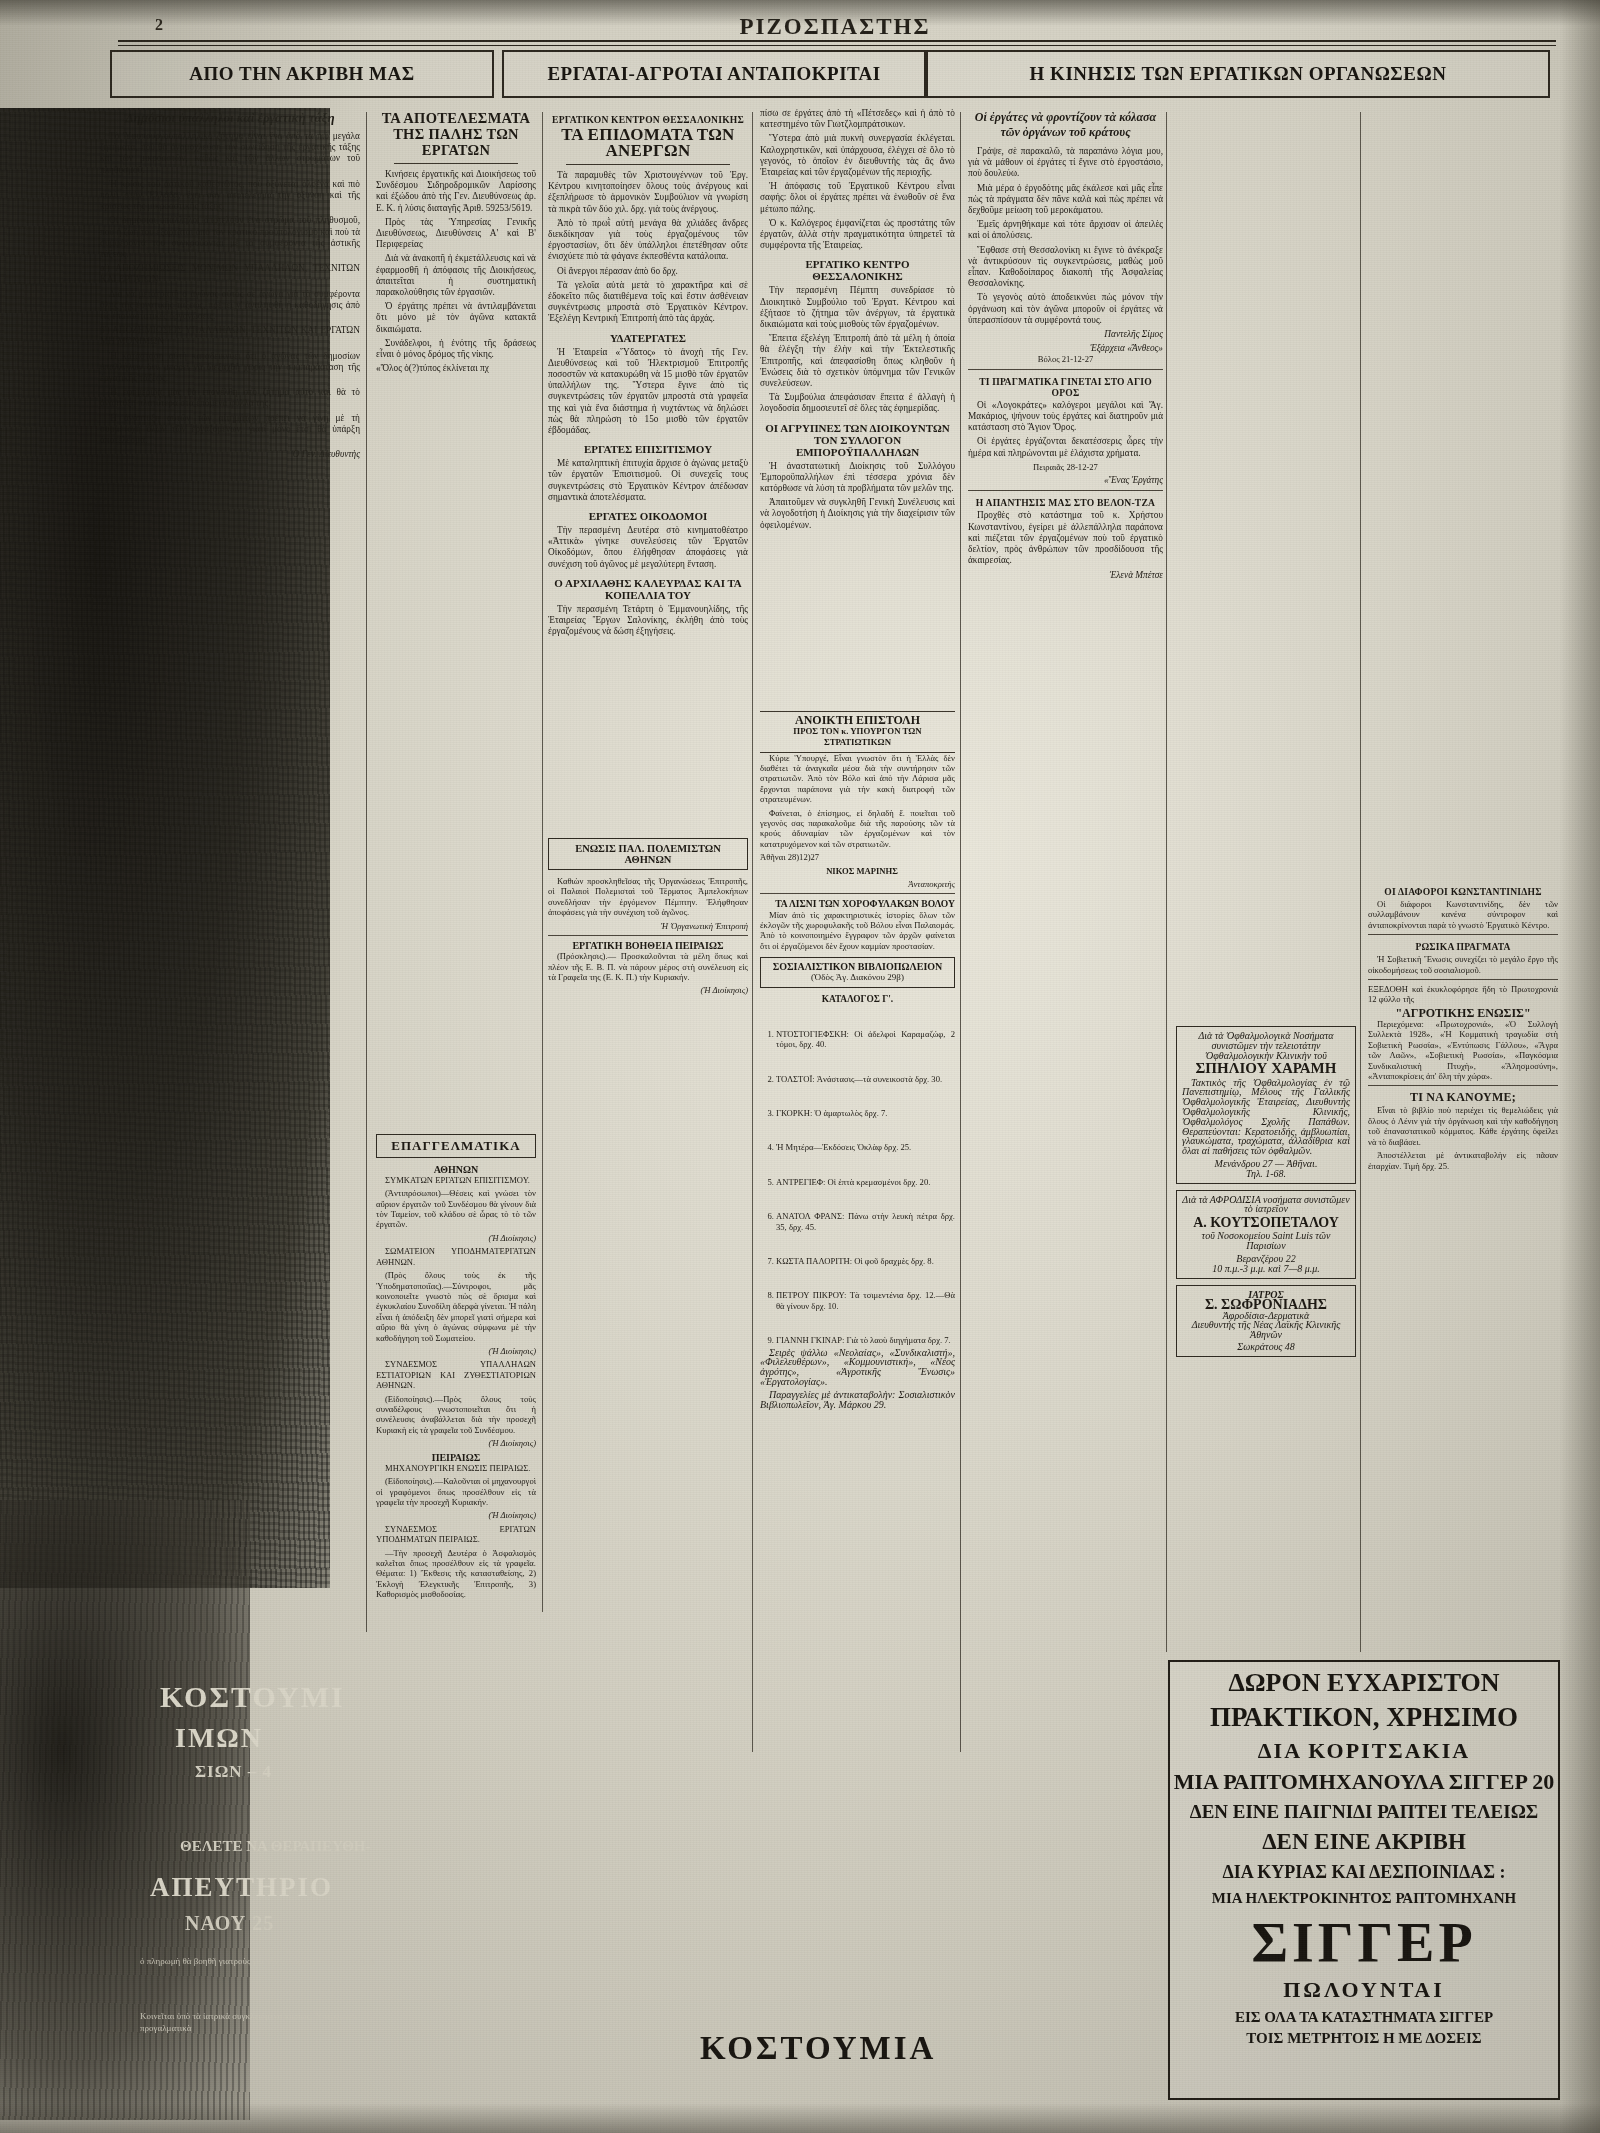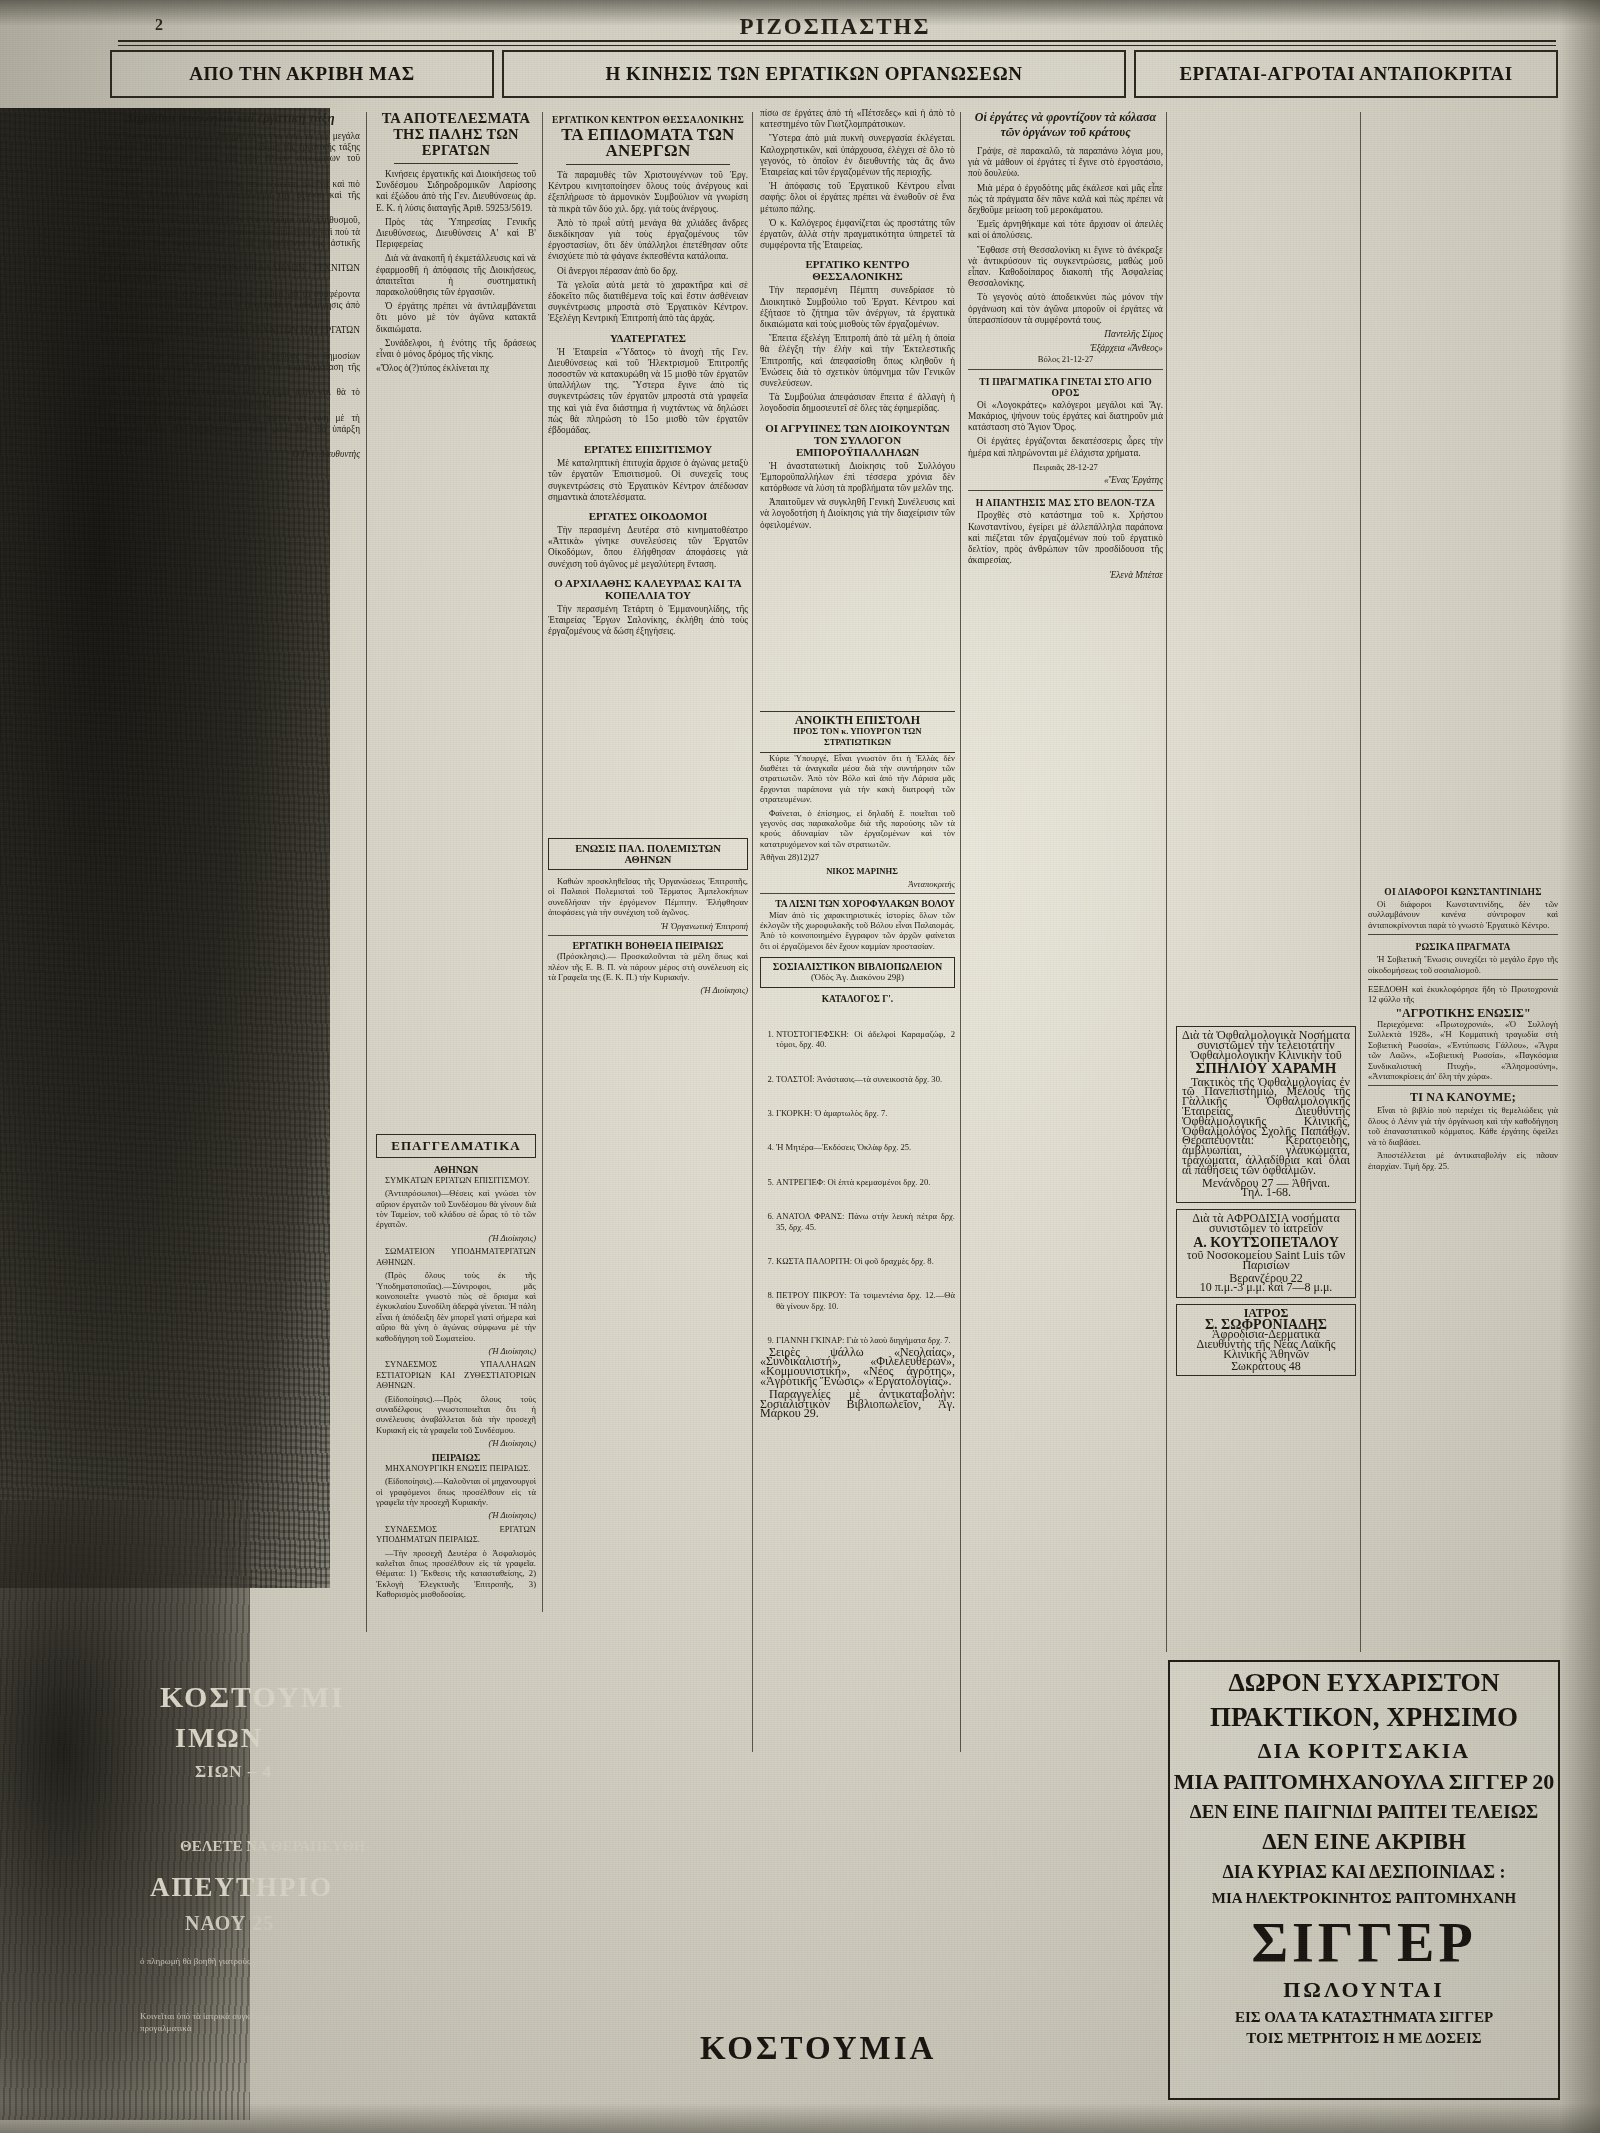--- a/index.html
+++ b/index.html
@@ -243,21 +243,21 @@
   }
   .ad-left6 {
     position: absolute; left: 185px; top: 1912px;
     font-size: 20px; font-weight: bold; color: #cdc9bb; letter-spacing: 1px;
   }
   .small-left {
     position: absolute; left: 140px; top: 1955px; width: 250px;
     font-size: 9px; color: #c6c2b4; line-height: 12px;
   }
   .smalls { font-size: 8.6px; line-height: 10.4px; }
-  .tiny { font-size: 12px; line-height: 9.8px; }
+  .tiny { font-size: 10px; line-height: 9.8px; font-style: italic; }
   .bigcenter { text-align:center; font-weight:bold; }
   ol.catalog { margin: 2px 0 0 0; padding-left: 16px; font-size: 8.6px; line-height: 10.4px; }
   ol.catalog li { margin-bottom: 2px; margin-top: 24px; }
   .kostoumia-bot {
     position: absolute; left: 700px; top: 2030px;
     font-size: 33px; font-weight: bold; letter-spacing: 3px;
   }
 </style>
 </head>
 <body>
@@ -268,25 +268,25 @@
   <div class="pagenum">2</div>
   <div class="masthead">
     <div class="title">ΡΙΖΟΣΠΑΣΤΗΣ</div>
   </div>
   <div class="rule-top"></div>
 
   <div class="banner-row">
     <div class="banner b1">
       <span>ΑΠΟ ΤΗΝ ΑΚΡΙΒΗ ΜΑΣ</span>
     </div>
+    <div class="banner b3">
+      <span>ΕΡΓΑΤΑΙ-ΑΓΡΟΤΑΙ ΑΝΤΑΠΟΚΡΙΤΑΙ</span>
+    </div>
     <div class="banner b2">
       <span>Η ΚΙΝΗΣΙΣ ΤΩΝ ΕΡΓΑΤΙΚΩΝ ΟΡΓΑΝΩΣΕΩΝ</span>
-    </div>
-    <div class="banner b3">
-      <span>ΕΡΓΑΤΑΙ-ΑΓΡΟΤΑΙ ΑΝΤΑΠΟΚΡΙΤΑΙ</span>
     </div>
   </div>
 
   <div class="vrule" style="left:366px; height:1520px;"></div>
   <div class="vrule" style="left:542px; height:1500px;"></div>
   <div class="vrule" style="left:752px; height:1640px;"></div>
   <div class="vrule" style="left:960px; height:1640px;"></div>
   <div class="vrule" style="left:1166px; height:1540px;"></div>
   <div class="vrule" style="left:1360px; height:1540px;"></div>
 

